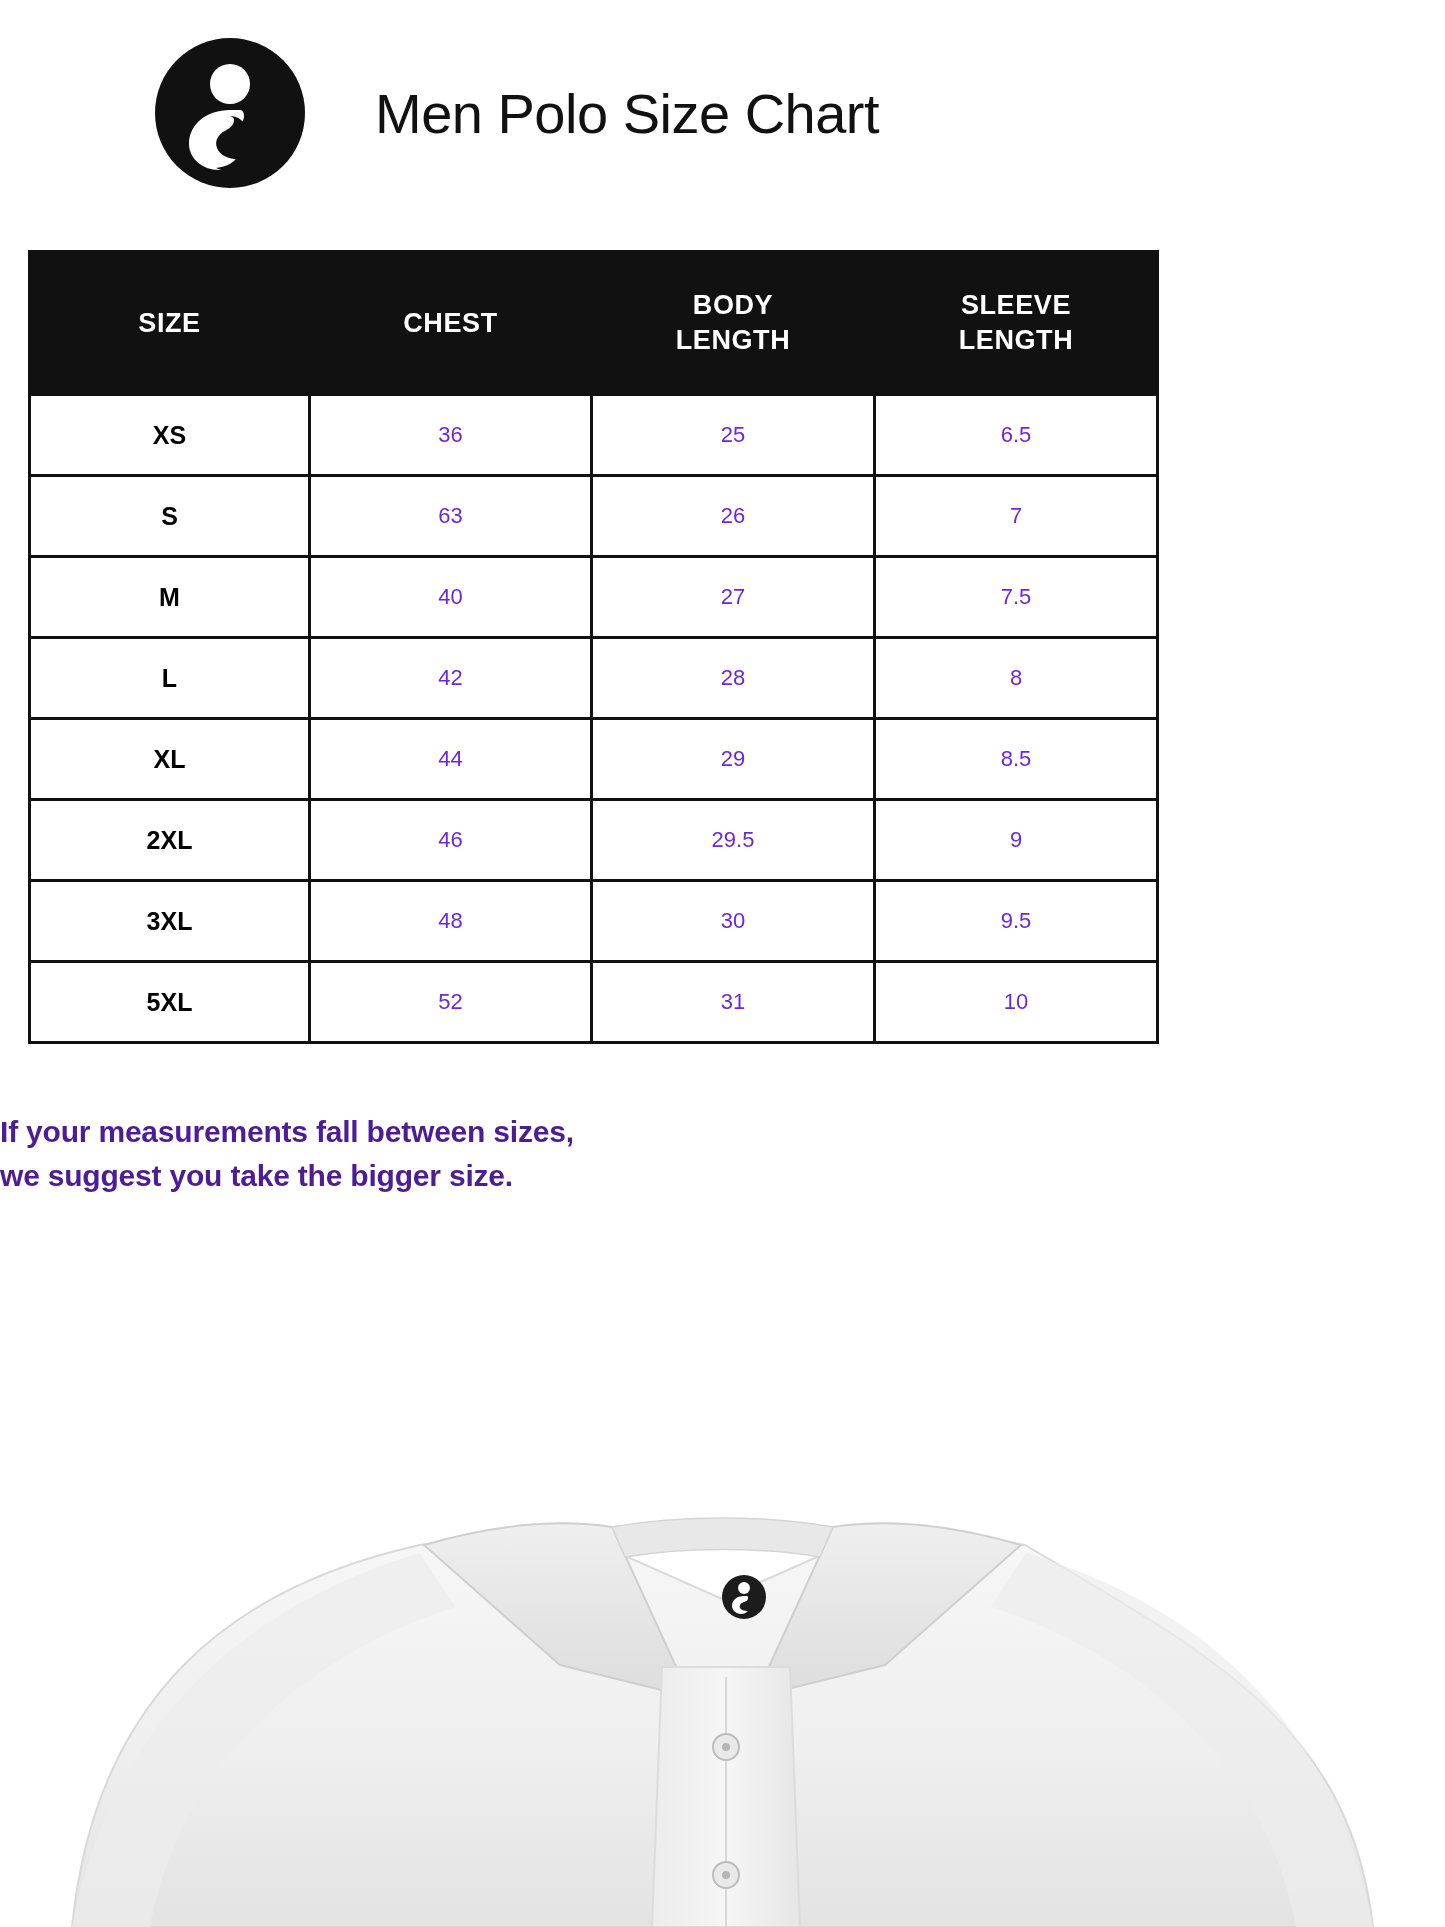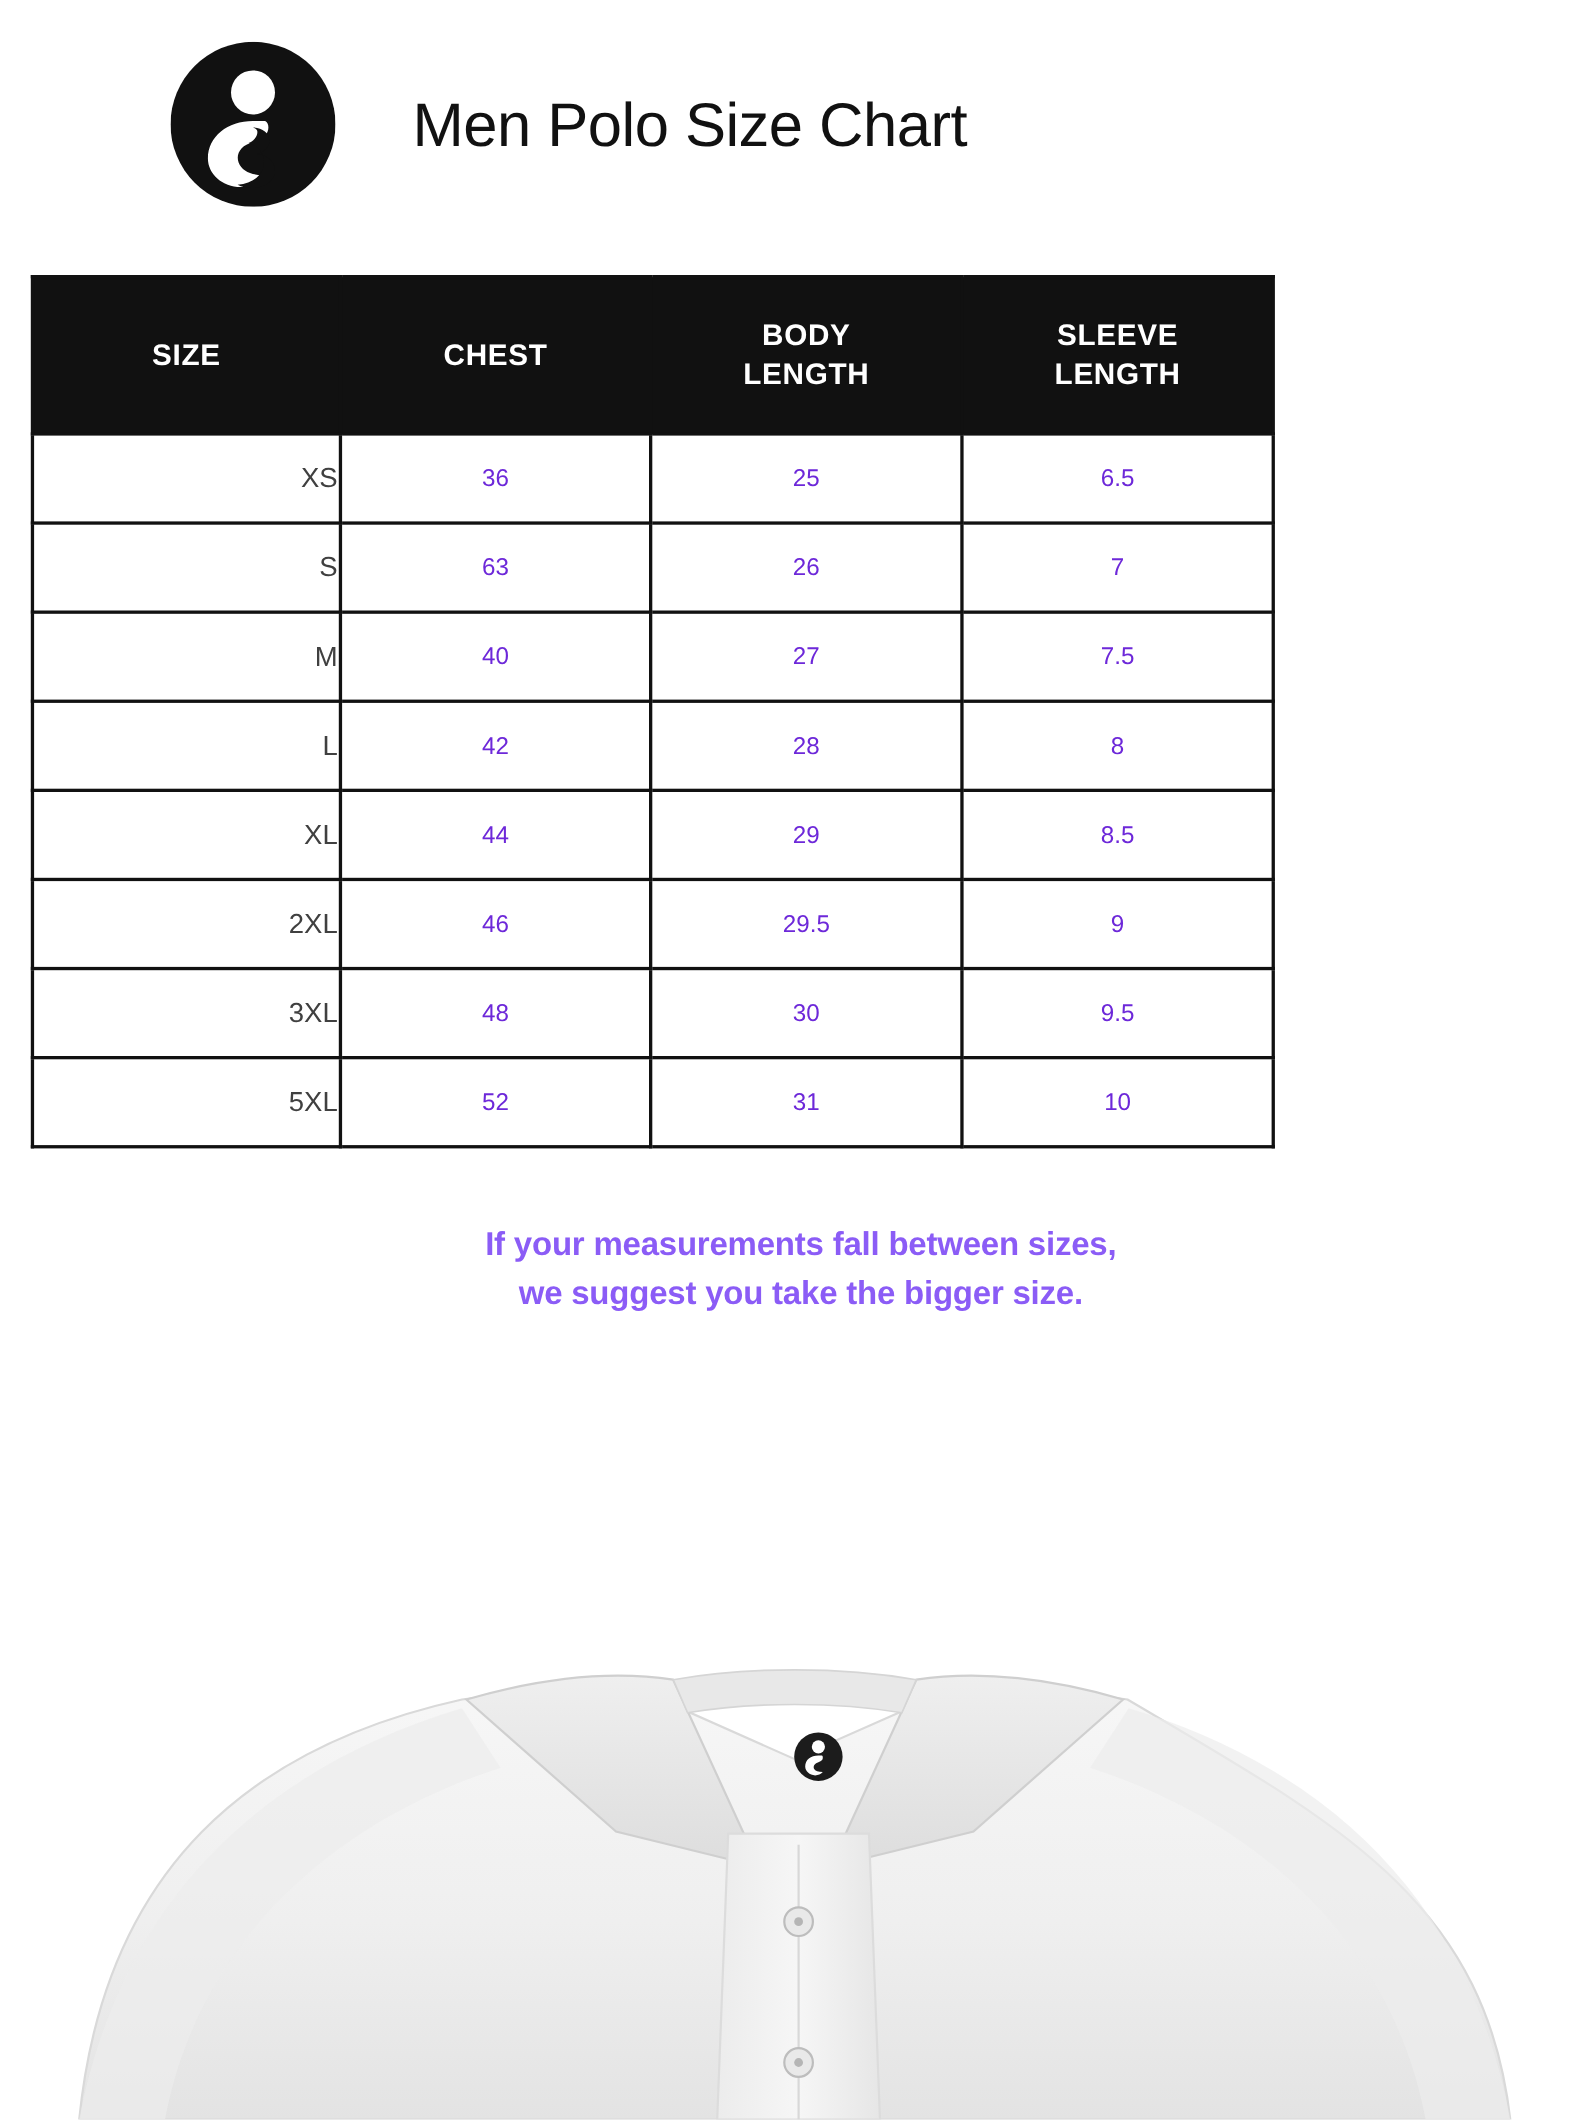--- a/index.html
+++ b/index.html
@@ -65,40 +65,38 @@
   table.size-table thead th .thlabel {
     display: block;
   }
   table.size-table tbody td {
     height: 76px;
     font-size: 22px;
     color: #6d28d9;
     font-weight: normal;
   }
   table.size-table tbody td.size-cell {
-    font-weight: normal;
+    font-weight: bold;
     font-size: 25px;
-    color: #404040;
-    text-align: right;
+    color: #000000;
   }
   col.c-size { width: 280px; }
   col.c-chest { width: 282px; }
   col.c-body { width: 283px; }
   col.c-sleeve { width: 283px; }
 
   
   .note {
     margin-top: 66px;
-    text-align: center;
+    text-align: left;
     font-size: 30px;
     font-weight: bold;
     line-height: 1.45;
-    color: #8b5cf6;
+    color: #4c1d95;
     letter-spacing: -0.2px;
-    margin-left: 11px;
   }
   .note span { display: block; }
 
   
   .polo-area {
     position: absolute;
     left: 0;
     bottom: 0;
     width: 1445px;
     height: 700px;

